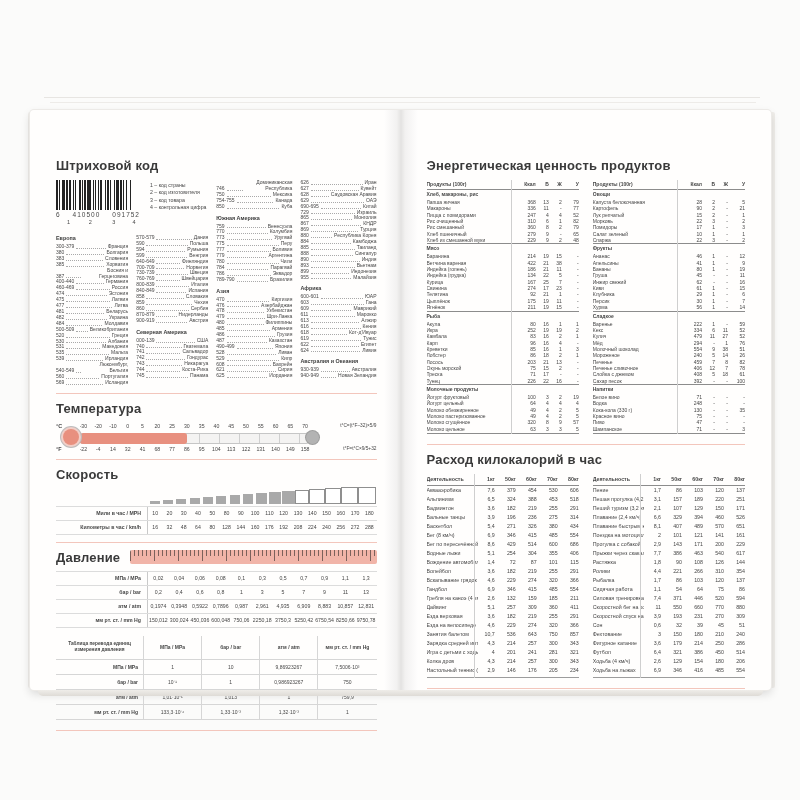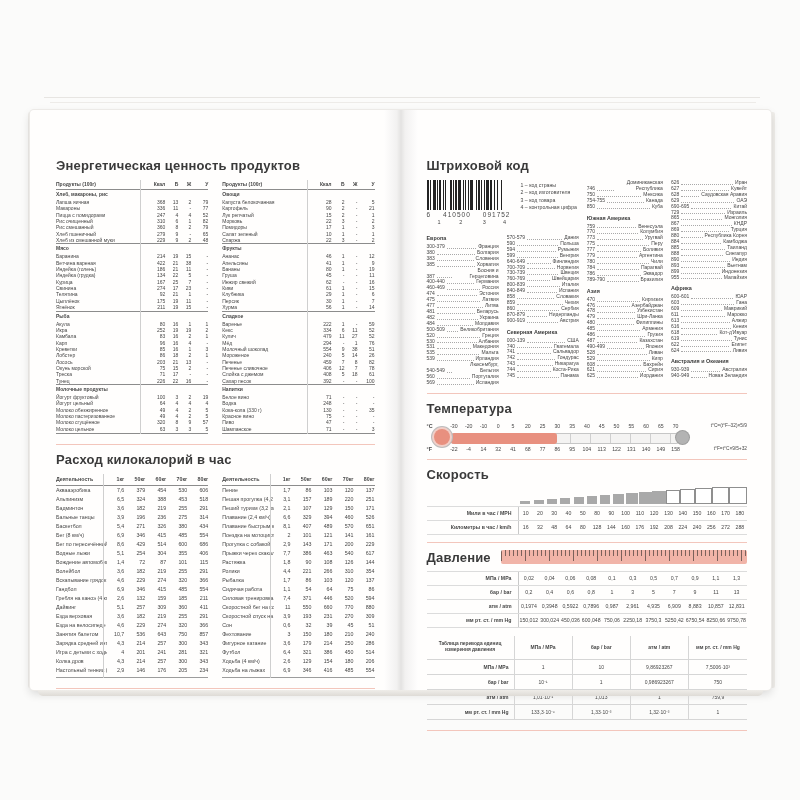--- a/index.html
+++ b/index.html
@@ -92,888 +92,20 @@
   .k-head{font-weight:bold;border-bottom:1px solid #8c8c8c;line-height:11px;}
   .k-bottom{border-top:1px solid #9c9c9c;margin-top:2px;}
 </style>
 </head>
 <body>
 
 <div class="scene">
   <div class="stack-top"></div>
   <div class="book">
 
-    <div class="page page-right">
-      <h2 class="sec-title">Энергетическая ценность продуктов</h2>
-      <div class="tbl-halves" id="energy-halves">
-          <div class="half">
-            <div class="vline" style="right: 67px;"></div>
-            <div class="e-row e-head">
-              <div class="n">Продукты (100г)</div>
-              <div class="v">Ккал</div>
-              <div class="v">Б</div>
-              <div class="v">Ж</div>
-              <div class="v">У</div>
-            </div>
-            <div class="e-row">
-              <div class="e-sec">Хлеб, макароны, рис</div>
-            </div>
-            <div class="e-row">
-              <div class="n">Лапша яичная</div>
-              <div class="v">368</div>
-              <div class="v">13</div>
-              <div class="v">2</div>
-              <div class="v">79</div>
-            </div>
-            <div class="e-row">
-              <div class="n">Макароны</div>
-              <div class="v">336</div>
-              <div class="v">11</div>
-              <div class="v">-</div>
-              <div class="v">77</div>
-            </div>
-            <div class="e-row">
-              <div class="n">Пицца с помидорами</div>
-              <div class="v">247</div>
-              <div class="v">4</div>
-              <div class="v">4</div>
-              <div class="v">52</div>
-            </div>
-            <div class="e-row">
-              <div class="n">Рис очищенный</div>
-              <div class="v">310</div>
-              <div class="v">6</div>
-              <div class="v">1</div>
-              <div class="v">82</div>
-            </div>
-            <div class="e-row">
-              <div class="n">Рис смешанный</div>
-              <div class="v">360</div>
-              <div class="v">8</div>
-              <div class="v">2</div>
-              <div class="v">79</div>
-            </div>
-            <div class="e-row">
-              <div class="n">Хлеб пшеничный</div>
-              <div class="v">279</div>
-              <div class="v">9</div>
-              <div class="v">-</div>
-              <div class="v">65</div>
-            </div>
-            <div class="e-row">
-              <div class="n">Хлеб из смешанной муки</div>
-              <div class="v">229</div>
-              <div class="v">9</div>
-              <div class="v">2</div>
-              <div class="v">48</div>
-            </div>
-            <div class="e-row e-sec-row">
-              <div class="e-sec">Мясо</div>
-            </div>
-            <div class="e-row">
-              <div class="n">Баранина</div>
-              <div class="v">214</div>
-              <div class="v">19</div>
-              <div class="v">15</div>
-              <div class="v">-</div>
-            </div>
-            <div class="e-row">
-              <div class="n">Ветчина вареная</div>
-              <div class="v">422</div>
-              <div class="v">21</div>
-              <div class="v">38</div>
-              <div class="v">-</div>
-            </div>
-            <div class="e-row">
-              <div class="n">Индейка (голень)</div>
-              <div class="v">186</div>
-              <div class="v">21</div>
-              <div class="v">11</div>
-              <div class="v">-</div>
-            </div>
-            <div class="e-row">
-              <div class="n">Индейка (грудка)</div>
-              <div class="v">134</div>
-              <div class="v">22</div>
-              <div class="v">5</div>
-              <div class="v">-</div>
-            </div>
-            <div class="e-row">
-              <div class="n">Курица</div>
-              <div class="v">167</div>
-              <div class="v">25</div>
-              <div class="v">7</div>
-              <div class="v">-</div>
-            </div>
-            <div class="e-row">
-              <div class="n">Свинина</div>
-              <div class="v">274</div>
-              <div class="v">17</div>
-              <div class="v">23</div>
-              <div class="v">-</div>
-            </div>
-            <div class="e-row">
-              <div class="n">Телятина</div>
-              <div class="v">92</div>
-              <div class="v">21</div>
-              <div class="v">1</div>
-              <div class="v">-</div>
-            </div>
-            <div class="e-row">
-              <div class="n">Цыплёнок</div>
-              <div class="v">175</div>
-              <div class="v">19</div>
-              <div class="v">11</div>
-              <div class="v">-</div>
-            </div>
-            <div class="e-row">
-              <div class="n">Ягнёнок</div>
-              <div class="v">211</div>
-              <div class="v">19</div>
-              <div class="v">15</div>
-              <div class="v">-</div>
-            </div>
-            <div class="e-row e-sec-row">
-              <div class="e-sec">Рыба</div>
-            </div>
-            <div class="e-row">
-              <div class="n">Акула</div>
-              <div class="v">80</div>
-              <div class="v">16</div>
-              <div class="v">1</div>
-              <div class="v">1</div>
-            </div>
-            <div class="e-row">
-              <div class="n">Икра</div>
-              <div class="v">252</div>
-              <div class="v">19</div>
-              <div class="v">19</div>
-              <div class="v">2</div>
-            </div>
-            <div class="e-row">
-              <div class="n">Камбала</div>
-              <div class="v">83</div>
-              <div class="v">16</div>
-              <div class="v">2</div>
-              <div class="v">1</div>
-            </div>
-            <div class="e-row">
-              <div class="n">Карп</div>
-              <div class="v">96</div>
-              <div class="v">16</div>
-              <div class="v">4</div>
-              <div class="v">-</div>
-            </div>
-            <div class="e-row">
-              <div class="n">Креветки</div>
-              <div class="v">85</div>
-              <div class="v">16</div>
-              <div class="v">1</div>
-              <div class="v">3</div>
-            </div>
-            <div class="e-row">
-              <div class="n">Лобстер</div>
-              <div class="v">86</div>
-              <div class="v">18</div>
-              <div class="v">2</div>
-              <div class="v">1</div>
-            </div>
-            <div class="e-row">
-              <div class="n">Лосось</div>
-              <div class="v">203</div>
-              <div class="v">21</div>
-              <div class="v">13</div>
-              <div class="v">-</div>
-            </div>
-            <div class="e-row">
-              <div class="n">Окунь морской</div>
-              <div class="v">75</div>
-              <div class="v">15</div>
-              <div class="v">2</div>
-              <div class="v">-</div>
-            </div>
-            <div class="e-row">
-              <div class="n">Треска</div>
-              <div class="v">71</div>
-              <div class="v">17</div>
-              <div class="v">-</div>
-              <div class="v">-</div>
-            </div>
-            <div class="e-row">
-              <div class="n">Тунец</div>
-              <div class="v">226</div>
-              <div class="v">22</div>
-              <div class="v">16</div>
-              <div class="v">-</div>
-            </div>
-            <div class="e-row e-sec-row">
-              <div class="e-sec">Молочные продукты</div>
-            </div>
-            <div class="e-row">
-              <div class="n">Йогурт фруктовый</div>
-              <div class="v">100</div>
-              <div class="v">3</div>
-              <div class="v">2</div>
-              <div class="v">19</div>
-            </div>
-            <div class="e-row">
-              <div class="n">Йогурт цельный</div>
-              <div class="v">64</div>
-              <div class="v">4</div>
-              <div class="v">4</div>
-              <div class="v">4</div>
-            </div>
-            <div class="e-row">
-              <div class="n">Молоко обезжиренное</div>
-              <div class="v">49</div>
-              <div class="v">4</div>
-              <div class="v">2</div>
-              <div class="v">5</div>
-            </div>
-            <div class="e-row">
-              <div class="n">Молоко пастеризованное</div>
-              <div class="v">49</div>
-              <div class="v">4</div>
-              <div class="v">2</div>
-              <div class="v">5</div>
-            </div>
-            <div class="e-row">
-              <div class="n">Молоко сгущённое</div>
-              <div class="v">320</div>
-              <div class="v">8</div>
-              <div class="v">9</div>
-              <div class="v">57</div>
-            </div>
-            <div class="e-row">
-              <div class="n">Молоко цельное</div>
-              <div class="v">63</div>
-              <div class="v">3</div>
-              <div class="v">3</div>
-              <div class="v">5</div>
-            </div>
-            <div class="e-bottom"></div>
-          </div>
-          <div class="half">
-            <div class="vline" style="right: 67px;"></div>
-            <div class="e-row e-head">
-              <div class="n">Продукты (100г)</div>
-              <div class="v">Ккал</div>
-              <div class="v">Б</div>
-              <div class="v">Ж</div>
-              <div class="v">У</div>
-            </div>
-            <div class="e-row">
-              <div class="e-sec">Овощи</div>
-            </div>
-            <div class="e-row">
-              <div class="n">Капуста белокочанная</div>
-              <div class="v">28</div>
-              <div class="v">2</div>
-              <div class="v">-</div>
-              <div class="v">5</div>
-            </div>
-            <div class="e-row">
-              <div class="n">Картофель</div>
-              <div class="v">90</div>
-              <div class="v">2</div>
-              <div class="v">-</div>
-              <div class="v">21</div>
-            </div>
-            <div class="e-row">
-              <div class="n">Лук репчатый</div>
-              <div class="v">15</div>
-              <div class="v">2</div>
-              <div class="v">-</div>
-              <div class="v">1</div>
-            </div>
-            <div class="e-row">
-              <div class="n">Морковь</div>
-              <div class="v">22</div>
-              <div class="v">3</div>
-              <div class="v">-</div>
-              <div class="v">2</div>
-            </div>
-            <div class="e-row">
-              <div class="n">Помидоры</div>
-              <div class="v">17</div>
-              <div class="v">1</div>
-              <div class="v">-</div>
-              <div class="v">3</div>
-            </div>
-            <div class="e-row">
-              <div class="n">Салат зеленый</div>
-              <div class="v">10</div>
-              <div class="v">1</div>
-              <div class="v">-</div>
-              <div class="v">1</div>
-            </div>
-            <div class="e-row">
-              <div class="n">Спаржа</div>
-              <div class="v">22</div>
-              <div class="v">3</div>
-              <div class="v">-</div>
-              <div class="v">2</div>
-            </div>
-            <div class="e-row e-sec-row">
-              <div class="e-sec">Фрукты</div>
-            </div>
-            <div class="e-row">
-              <div class="n">Ананас</div>
-              <div class="v">46</div>
-              <div class="v">1</div>
-              <div class="v">-</div>
-              <div class="v">12</div>
-            </div>
-            <div class="e-row">
-              <div class="n">Апельсины</div>
-              <div class="v">41</div>
-              <div class="v">1</div>
-              <div class="v">-</div>
-              <div class="v">9</div>
-            </div>
-            <div class="e-row">
-              <div class="n">Бананы</div>
-              <div class="v">80</div>
-              <div class="v">1</div>
-              <div class="v">-</div>
-              <div class="v">19</div>
-            </div>
-            <div class="e-row">
-              <div class="n">Груша</div>
-              <div class="v">45</div>
-              <div class="v">-</div>
-              <div class="v">-</div>
-              <div class="v">11</div>
-            </div>
-            <div class="e-row">
-              <div class="n">Инжир свежий</div>
-              <div class="v">62</div>
-              <div class="v">-</div>
-              <div class="v">-</div>
-              <div class="v">16</div>
-            </div>
-            <div class="e-row">
-              <div class="n">Киви</div>
-              <div class="v">61</div>
-              <div class="v">1</div>
-              <div class="v">-</div>
-              <div class="v">15</div>
-            </div>
-            <div class="e-row">
-              <div class="n">Клубника</div>
-              <div class="v">29</div>
-              <div class="v">1</div>
-              <div class="v">-</div>
-              <div class="v">6</div>
-            </div>
-            <div class="e-row">
-              <div class="n">Персик</div>
-              <div class="v">30</div>
-              <div class="v">1</div>
-              <div class="v">-</div>
-              <div class="v">7</div>
-            </div>
-            <div class="e-row">
-              <div class="n">Хурма</div>
-              <div class="v">56</div>
-              <div class="v">1</div>
-              <div class="v">-</div>
-              <div class="v">14</div>
-            </div>
-            <div class="e-row e-sec-row">
-              <div class="e-sec">Сладкое</div>
-            </div>
-            <div class="e-row">
-              <div class="n">Варенье</div>
-              <div class="v">222</div>
-              <div class="v">1</div>
-              <div class="v">-</div>
-              <div class="v">59</div>
-            </div>
-            <div class="e-row">
-              <div class="n">Кекс</div>
-              <div class="v">334</div>
-              <div class="v">6</div>
-              <div class="v">11</div>
-              <div class="v">52</div>
-            </div>
-            <div class="e-row">
-              <div class="n">Кулич</div>
-              <div class="v">479</div>
-              <div class="v">11</div>
-              <div class="v">27</div>
-              <div class="v">52</div>
-            </div>
-            <div class="e-row">
-              <div class="n">Мёд</div>
-              <div class="v">294</div>
-              <div class="v">-</div>
-              <div class="v">1</div>
-              <div class="v">76</div>
-            </div>
-            <div class="e-row">
-              <div class="n">Молочный шоколад</div>
-              <div class="v">554</div>
-              <div class="v">9</div>
-              <div class="v">38</div>
-              <div class="v">51</div>
-            </div>
-            <div class="e-row">
-              <div class="n">Мороженое</div>
-              <div class="v">240</div>
-              <div class="v">5</div>
-              <div class="v">14</div>
-              <div class="v">26</div>
-            </div>
-            <div class="e-row">
-              <div class="n">Печенье</div>
-              <div class="v">459</div>
-              <div class="v">7</div>
-              <div class="v">8</div>
-              <div class="v">82</div>
-            </div>
-            <div class="e-row">
-              <div class="n">Печенье сливочное</div>
-              <div class="v">406</div>
-              <div class="v">12</div>
-              <div class="v">7</div>
-              <div class="v">78</div>
-            </div>
-            <div class="e-row">
-              <div class="n">Слойка с джемом</div>
-              <div class="v">408</div>
-              <div class="v">5</div>
-              <div class="v">18</div>
-              <div class="v">61</div>
-            </div>
-            <div class="e-row">
-              <div class="n">Сахар песок</div>
-              <div class="v">392</div>
-              <div class="v">-</div>
-              <div class="v">-</div>
-              <div class="v">100</div>
-            </div>
-            <div class="e-row e-sec-row">
-              <div class="e-sec">Напитки</div>
-            </div>
-            <div class="e-row">
-              <div class="n">Белое вино</div>
-              <div class="v">71</div>
-              <div class="v">-</div>
-              <div class="v">-</div>
-              <div class="v">-</div>
-            </div>
-            <div class="e-row">
-              <div class="n">Водка</div>
-              <div class="v">248</div>
-              <div class="v">-</div>
-              <div class="v">-</div>
-              <div class="v">-</div>
-            </div>
-            <div class="e-row">
-              <div class="n">Кока-кола (330 г)</div>
-              <div class="v">130</div>
-              <div class="v">-</div>
-              <div class="v">-</div>
-              <div class="v">35</div>
-            </div>
-            <div class="e-row">
-              <div class="n">Красное вино</div>
-              <div class="v">75</div>
-              <div class="v">-</div>
-              <div class="v">-</div>
-              <div class="v">-</div>
-            </div>
-            <div class="e-row">
-              <div class="n">Пиво</div>
-              <div class="v">47</div>
-              <div class="v">-</div>
-              <div class="v">-</div>
-              <div class="v">-</div>
-            </div>
-            <div class="e-row">
-              <div class="n">Шампанское</div>
-              <div class="v">71</div>
-              <div class="v">-</div>
-              <div class="v">-</div>
-              <div class="v">3</div>
-            </div>
-            <div class="e-bottom"></div>
-          </div>
-        </div>
-
-      <div class="divider" style="margin-top:10px;"></div>
-
-      <h2 class="sec-title">Расход килокалорий в час</h2>
-      <div class="tbl-halves" id="calorie-halves">
-          <div class="half">
-            <div class="vline" style="right: 104px;"></div>
-            <div class="k-row k-head">
-              <div class="n">Деятельность</div>
-              <div class="v">1кг</div>
-              <div class="v">50кг</div>
-              <div class="v">60кг</div>
-              <div class="v">70кг</div>
-              <div class="v">80кг</div>
-            </div>
-            <div class="k-row">
-              <div class="n">Аквааэробика</div>
-              <div class="v">7,6</div>
-              <div class="v">379</div>
-              <div class="v">454</div>
-              <div class="v">530</div>
-              <div class="v">606</div>
-            </div>
-            <div class="k-row">
-              <div class="n">Альпинизм</div>
-              <div class="v">6,5</div>
-              <div class="v">324</div>
-              <div class="v">388</div>
-              <div class="v">453</div>
-              <div class="v">518</div>
-            </div>
-            <div class="k-row">
-              <div class="n">Бадминтон</div>
-              <div class="v">3,6</div>
-              <div class="v">182</div>
-              <div class="v">219</div>
-              <div class="v">255</div>
-              <div class="v">291</div>
-            </div>
-            <div class="k-row">
-              <div class="n">Бальные танцы</div>
-              <div class="v">3,9</div>
-              <div class="v">196</div>
-              <div class="v">236</div>
-              <div class="v">275</div>
-              <div class="v">314</div>
-            </div>
-            <div class="k-row">
-              <div class="n">Баскетбол</div>
-              <div class="v">5,4</div>
-              <div class="v">271</div>
-              <div class="v">326</div>
-              <div class="v">380</div>
-              <div class="v">434</div>
-            </div>
-            <div class="k-row">
-              <div class="n">Бег (8 км/ч)</div>
-              <div class="v">6,9</div>
-              <div class="v">346</div>
-              <div class="v">415</div>
-              <div class="v">485</div>
-              <div class="v">554</div>
-            </div>
-            <div class="k-row">
-              <div class="n">Бег по пересечённой местности</div>
-              <div class="v">8,6</div>
-              <div class="v">429</div>
-              <div class="v">514</div>
-              <div class="v">600</div>
-              <div class="v">686</div>
-            </div>
-            <div class="k-row">
-              <div class="n">Водные лыжи</div>
-              <div class="v">5,1</div>
-              <div class="v">254</div>
-              <div class="v">304</div>
-              <div class="v">355</div>
-              <div class="v">406</div>
-            </div>
-            <div class="k-row">
-              <div class="n">Вождение автомобиля</div>
-              <div class="v">1,4</div>
-              <div class="v">72</div>
-              <div class="v">87</div>
-              <div class="v">101</div>
-              <div class="v">115</div>
-            </div>
-            <div class="k-row">
-              <div class="n">Волейбол</div>
-              <div class="v">3,6</div>
-              <div class="v">182</div>
-              <div class="v">219</div>
-              <div class="v">255</div>
-              <div class="v">291</div>
-            </div>
-            <div class="k-row">
-              <div class="n">Вскапывание грядок</div>
-              <div class="v">4,6</div>
-              <div class="v">229</div>
-              <div class="v">274</div>
-              <div class="v">320</div>
-              <div class="v">366</div>
-            </div>
-            <div class="k-row">
-              <div class="n">Гандбол</div>
-              <div class="v">6,9</div>
-              <div class="v">346</div>
-              <div class="v">415</div>
-              <div class="v">485</div>
-              <div class="v">554</div>
-            </div>
-            <div class="k-row">
-              <div class="n">Гребля на каноэ (4 км/ч)</div>
-              <div class="v">2,6</div>
-              <div class="v">132</div>
-              <div class="v">159</div>
-              <div class="v">185</div>
-              <div class="v">211</div>
-            </div>
-            <div class="k-row">
-              <div class="n">Дайвинг</div>
-              <div class="v">5,1</div>
-              <div class="v">257</div>
-              <div class="v">309</div>
-              <div class="v">360</div>
-              <div class="v">411</div>
-            </div>
-            <div class="k-row">
-              <div class="n">Езда верховая</div>
-              <div class="v">3,6</div>
-              <div class="v">182</div>
-              <div class="v">219</div>
-              <div class="v">255</div>
-              <div class="v">291</div>
-            </div>
-            <div class="k-row">
-              <div class="n">Езда на велосипеде (15 км/ч)</div>
-              <div class="v">4,6</div>
-              <div class="v">229</div>
-              <div class="v">274</div>
-              <div class="v">320</div>
-              <div class="v">366</div>
-            </div>
-            <div class="k-row">
-              <div class="n">Занятия балетом</div>
-              <div class="v">10,7</div>
-              <div class="v">536</div>
-              <div class="v">643</div>
-              <div class="v">750</div>
-              <div class="v">857</div>
-            </div>
-            <div class="k-row">
-              <div class="n">Зарядка средней интенсивности</div>
-              <div class="v">4,3</div>
-              <div class="v">214</div>
-              <div class="v">257</div>
-              <div class="v">300</div>
-              <div class="v">343</div>
-            </div>
-            <div class="k-row">
-              <div class="n">Игра с детьми с ходьбой и бегом</div>
-              <div class="v">4</div>
-              <div class="v">201</div>
-              <div class="v">241</div>
-              <div class="v">281</div>
-              <div class="v">321</div>
-            </div>
-            <div class="k-row">
-              <div class="n">Колка дров</div>
-              <div class="v">4,3</div>
-              <div class="v">214</div>
-              <div class="v">257</div>
-              <div class="v">300</div>
-              <div class="v">343</div>
-            </div>
-            <div class="k-row">
-              <div class="n">Настольный теннис (парный)</div>
-              <div class="v">2,9</div>
-              <div class="v">146</div>
-              <div class="v">176</div>
-              <div class="v">205</div>
-              <div class="v">234</div>
-            </div>
-            <div class="k-bottom"></div>
-          </div>
-          <div class="half">
-            <div class="vline" style="right: 104px;"></div>
-            <div class="k-row k-head">
-              <div class="n">Деятельность</div>
-              <div class="v">1кг</div>
-              <div class="v">50кг</div>
-              <div class="v">60кг</div>
-              <div class="v">70кг</div>
-              <div class="v">80кг</div>
-            </div>
-            <div class="k-row">
-              <div class="n">Пение</div>
-              <div class="v">1,7</div>
-              <div class="v">86</div>
-              <div class="v">103</div>
-              <div class="v">120</div>
-              <div class="v">137</div>
-            </div>
-            <div class="k-row">
-              <div class="n">Пешая прогулка (4,2 км/ч)</div>
-              <div class="v">3,1</div>
-              <div class="v">157</div>
-              <div class="v">189</div>
-              <div class="v">220</div>
-              <div class="v">251</div>
-            </div>
-            <div class="k-row">
-              <div class="n">Пеший туризм (3,2 км/ч)</div>
-              <div class="v">2,1</div>
-              <div class="v">107</div>
-              <div class="v">129</div>
-              <div class="v">150</div>
-              <div class="v">171</div>
-            </div>
-            <div class="k-row">
-              <div class="n">Плавание (2,4 км/ч)</div>
-              <div class="v">6,6</div>
-              <div class="v">329</div>
-              <div class="v">394</div>
-              <div class="v">460</div>
-              <div class="v">526</div>
-            </div>
-            <div class="k-row">
-              <div class="n">Плавание быстрым кролем</div>
-              <div class="v">8,1</div>
-              <div class="v">407</div>
-              <div class="v">489</div>
-              <div class="v">570</div>
-              <div class="v">651</div>
-            </div>
-            <div class="k-row">
-              <div class="n">Поездка на мотоцикле</div>
-              <div class="v">2</div>
-              <div class="v">101</div>
-              <div class="v">121</div>
-              <div class="v">141</div>
-              <div class="v">161</div>
-            </div>
-            <div class="k-row">
-              <div class="n">Прогулка с собакой</div>
-              <div class="v">2,9</div>
-              <div class="v">143</div>
-              <div class="v">171</div>
-              <div class="v">200</div>
-              <div class="v">229</div>
-            </div>
-            <div class="k-row">
-              <div class="n">Прыжки через скакалку</div>
-              <div class="v">7,7</div>
-              <div class="v">386</div>
-              <div class="v">463</div>
-              <div class="v">540</div>
-              <div class="v">617</div>
-            </div>
-            <div class="k-row">
-              <div class="n">Растяжка</div>
-              <div class="v">1,8</div>
-              <div class="v">90</div>
-              <div class="v">108</div>
-              <div class="v">126</div>
-              <div class="v">144</div>
-            </div>
-            <div class="k-row">
-              <div class="n">Ролики</div>
-              <div class="v">4,4</div>
-              <div class="v">221</div>
-              <div class="v">266</div>
-              <div class="v">310</div>
-              <div class="v">354</div>
-            </div>
-            <div class="k-row">
-              <div class="n">Рыбалка</div>
-              <div class="v">1,7</div>
-              <div class="v">86</div>
-              <div class="v">103</div>
-              <div class="v">120</div>
-              <div class="v">137</div>
-            </div>
-            <div class="k-row">
-              <div class="n">Сидячая работа</div>
-              <div class="v">1,1</div>
-              <div class="v">54</div>
-              <div class="v">64</div>
-              <div class="v">75</div>
-              <div class="v">86</div>
-            </div>
-            <div class="k-row">
-              <div class="n">Силовая тренировка</div>
-              <div class="v">7,4</div>
-              <div class="v">371</div>
-              <div class="v">446</div>
-              <div class="v">520</div>
-              <div class="v">594</div>
-            </div>
-            <div class="k-row">
-              <div class="n">Скоростной бег на коньках</div>
-              <div class="v">11</div>
-              <div class="v">550</div>
-              <div class="v">660</div>
-              <div class="v">770</div>
-              <div class="v">880</div>
-            </div>
-            <div class="k-row">
-              <div class="n">Скоростной спуск на лыжах</div>
-              <div class="v">3,9</div>
-              <div class="v">193</div>
-              <div class="v">231</div>
-              <div class="v">270</div>
-              <div class="v">309</div>
-            </div>
-            <div class="k-row">
-              <div class="n">Сон</div>
-              <div class="v">0,6</div>
-              <div class="v">32</div>
-              <div class="v">39</div>
-              <div class="v">45</div>
-              <div class="v">51</div>
-            </div>
-            <div class="k-row">
-              <div class="n">Фехтование</div>
-              <div class="v">3</div>
-              <div class="v">150</div>
-              <div class="v">180</div>
-              <div class="v">210</div>
-              <div class="v">240</div>
-            </div>
-            <div class="k-row">
-              <div class="n">Фигурное катание</div>
-              <div class="v">3,6</div>
-              <div class="v">179</div>
-              <div class="v">214</div>
-              <div class="v">250</div>
-              <div class="v">286</div>
-            </div>
-            <div class="k-row">
-              <div class="n">Футбол</div>
-              <div class="v">6,4</div>
-              <div class="v">321</div>
-              <div class="v">386</div>
-              <div class="v">450</div>
-              <div class="v">514</div>
-            </div>
-            <div class="k-row">
-              <div class="n">Ходьба (4 км/ч)</div>
-              <div class="v">2,6</div>
-              <div class="v">129</div>
-              <div class="v">154</div>
-              <div class="v">180</div>
-              <div class="v">206</div>
-            </div>
-            <div class="k-row">
-              <div class="n">Ходьба на лыжах</div>
-              <div class="v">6,9</div>
-              <div class="v">346</div>
-              <div class="v">416</div>
-              <div class="v">485</div>
-              <div class="v">554</div>
-            </div>
-            <div class="k-bottom"></div>
-          </div>
-        </div>
-
-      <div class="divider" style="margin-top:10px;"></div>
-    </div>
-
     <div class="page page-left">
       <h2 class="sec-title">Штриховой код</h2>
 
       <div class="top-band">
         <div class="band-left">
           <div class="bc-wrap">
             <div class="barcode">
               <div class="bars" id="barcode-bars">
                   <div class="b" style="width: 2.1px;"></div>
                   <div class="s" style="width: 1.05px;"></div>
@@ -1816,15 +948,883 @@
             <div class="c">133,3·10⁻⁶</div>
             <div class="c">1,33·10⁻³</div>
             <div class="c">1,32·10⁻³</div>
             <div class="c noright">1</div>
           </div>
       </div>
 
       <div class="divider" style="margin-top:10px;"></div>
     </div>
 
+    <div class="page page-right">
+      <h2 class="sec-title">Энергетическая ценность продуктов</h2>
+      <div class="tbl-halves" id="energy-halves">
+          <div class="half">
+            <div class="vline" style="right: 67px;"></div>
+            <div class="e-row e-head">
+              <div class="n">Продукты (100г)</div>
+              <div class="v">Ккал</div>
+              <div class="v">Б</div>
+              <div class="v">Ж</div>
+              <div class="v">У</div>
+            </div>
+            <div class="e-row">
+              <div class="e-sec">Хлеб, макароны, рис</div>
+            </div>
+            <div class="e-row">
+              <div class="n">Лапша яичная</div>
+              <div class="v">368</div>
+              <div class="v">13</div>
+              <div class="v">2</div>
+              <div class="v">79</div>
+            </div>
+            <div class="e-row">
+              <div class="n">Макароны</div>
+              <div class="v">336</div>
+              <div class="v">11</div>
+              <div class="v">-</div>
+              <div class="v">77</div>
+            </div>
+            <div class="e-row">
+              <div class="n">Пицца с помидорами</div>
+              <div class="v">247</div>
+              <div class="v">4</div>
+              <div class="v">4</div>
+              <div class="v">52</div>
+            </div>
+            <div class="e-row">
+              <div class="n">Рис очищенный</div>
+              <div class="v">310</div>
+              <div class="v">6</div>
+              <div class="v">1</div>
+              <div class="v">82</div>
+            </div>
+            <div class="e-row">
+              <div class="n">Рис смешанный</div>
+              <div class="v">360</div>
+              <div class="v">8</div>
+              <div class="v">2</div>
+              <div class="v">79</div>
+            </div>
+            <div class="e-row">
+              <div class="n">Хлеб пшеничный</div>
+              <div class="v">279</div>
+              <div class="v">9</div>
+              <div class="v">-</div>
+              <div class="v">65</div>
+            </div>
+            <div class="e-row">
+              <div class="n">Хлеб из смешанной муки</div>
+              <div class="v">229</div>
+              <div class="v">9</div>
+              <div class="v">2</div>
+              <div class="v">48</div>
+            </div>
+            <div class="e-row e-sec-row">
+              <div class="e-sec">Мясо</div>
+            </div>
+            <div class="e-row">
+              <div class="n">Баранина</div>
+              <div class="v">214</div>
+              <div class="v">19</div>
+              <div class="v">15</div>
+              <div class="v">-</div>
+            </div>
+            <div class="e-row">
+              <div class="n">Ветчина вареная</div>
+              <div class="v">422</div>
+              <div class="v">21</div>
+              <div class="v">38</div>
+              <div class="v">-</div>
+            </div>
+            <div class="e-row">
+              <div class="n">Индейка (голень)</div>
+              <div class="v">186</div>
+              <div class="v">21</div>
+              <div class="v">11</div>
+              <div class="v">-</div>
+            </div>
+            <div class="e-row">
+              <div class="n">Индейка (грудка)</div>
+              <div class="v">134</div>
+              <div class="v">22</div>
+              <div class="v">5</div>
+              <div class="v">-</div>
+            </div>
+            <div class="e-row">
+              <div class="n">Курица</div>
+              <div class="v">167</div>
+              <div class="v">25</div>
+              <div class="v">7</div>
+              <div class="v">-</div>
+            </div>
+            <div class="e-row">
+              <div class="n">Свинина</div>
+              <div class="v">274</div>
+              <div class="v">17</div>
+              <div class="v">23</div>
+              <div class="v">-</div>
+            </div>
+            <div class="e-row">
+              <div class="n">Телятина</div>
+              <div class="v">92</div>
+              <div class="v">21</div>
+              <div class="v">1</div>
+              <div class="v">-</div>
+            </div>
+            <div class="e-row">
+              <div class="n">Цыплёнок</div>
+              <div class="v">175</div>
+              <div class="v">19</div>
+              <div class="v">11</div>
+              <div class="v">-</div>
+            </div>
+            <div class="e-row">
+              <div class="n">Ягнёнок</div>
+              <div class="v">211</div>
+              <div class="v">19</div>
+              <div class="v">15</div>
+              <div class="v">-</div>
+            </div>
+            <div class="e-row e-sec-row">
+              <div class="e-sec">Рыба</div>
+            </div>
+            <div class="e-row">
+              <div class="n">Акула</div>
+              <div class="v">80</div>
+              <div class="v">16</div>
+              <div class="v">1</div>
+              <div class="v">1</div>
+            </div>
+            <div class="e-row">
+              <div class="n">Икра</div>
+              <div class="v">252</div>
+              <div class="v">19</div>
+              <div class="v">19</div>
+              <div class="v">2</div>
+            </div>
+            <div class="e-row">
+              <div class="n">Камбала</div>
+              <div class="v">83</div>
+              <div class="v">16</div>
+              <div class="v">2</div>
+              <div class="v">1</div>
+            </div>
+            <div class="e-row">
+              <div class="n">Карп</div>
+              <div class="v">96</div>
+              <div class="v">16</div>
+              <div class="v">4</div>
+              <div class="v">-</div>
+            </div>
+            <div class="e-row">
+              <div class="n">Креветки</div>
+              <div class="v">85</div>
+              <div class="v">16</div>
+              <div class="v">1</div>
+              <div class="v">3</div>
+            </div>
+            <div class="e-row">
+              <div class="n">Лобстер</div>
+              <div class="v">86</div>
+              <div class="v">18</div>
+              <div class="v">2</div>
+              <div class="v">1</div>
+            </div>
+            <div class="e-row">
+              <div class="n">Лосось</div>
+              <div class="v">203</div>
+              <div class="v">21</div>
+              <div class="v">13</div>
+              <div class="v">-</div>
+            </div>
+            <div class="e-row">
+              <div class="n">Окунь морской</div>
+              <div class="v">75</div>
+              <div class="v">15</div>
+              <div class="v">2</div>
+              <div class="v">-</div>
+            </div>
+            <div class="e-row">
+              <div class="n">Треска</div>
+              <div class="v">71</div>
+              <div class="v">17</div>
+              <div class="v">-</div>
+              <div class="v">-</div>
+            </div>
+            <div class="e-row">
+              <div class="n">Тунец</div>
+              <div class="v">226</div>
+              <div class="v">22</div>
+              <div class="v">16</div>
+              <div class="v">-</div>
+            </div>
+            <div class="e-row e-sec-row">
+              <div class="e-sec">Молочные продукты</div>
+            </div>
+            <div class="e-row">
+              <div class="n">Йогурт фруктовый</div>
+              <div class="v">100</div>
+              <div class="v">3</div>
+              <div class="v">2</div>
+              <div class="v">19</div>
+            </div>
+            <div class="e-row">
+              <div class="n">Йогурт цельный</div>
+              <div class="v">64</div>
+              <div class="v">4</div>
+              <div class="v">4</div>
+              <div class="v">4</div>
+            </div>
+            <div class="e-row">
+              <div class="n">Молоко обезжиренное</div>
+              <div class="v">49</div>
+              <div class="v">4</div>
+              <div class="v">2</div>
+              <div class="v">5</div>
+            </div>
+            <div class="e-row">
+              <div class="n">Молоко пастеризованное</div>
+              <div class="v">49</div>
+              <div class="v">4</div>
+              <div class="v">2</div>
+              <div class="v">5</div>
+            </div>
+            <div class="e-row">
+              <div class="n">Молоко сгущённое</div>
+              <div class="v">320</div>
+              <div class="v">8</div>
+              <div class="v">9</div>
+              <div class="v">57</div>
+            </div>
+            <div class="e-row">
+              <div class="n">Молоко цельное</div>
+              <div class="v">63</div>
+              <div class="v">3</div>
+              <div class="v">3</div>
+              <div class="v">5</div>
+            </div>
+            <div class="e-bottom"></div>
+          </div>
+          <div class="half">
+            <div class="vline" style="right: 67px;"></div>
+            <div class="e-row e-head">
+              <div class="n">Продукты (100г)</div>
+              <div class="v">Ккал</div>
+              <div class="v">Б</div>
+              <div class="v">Ж</div>
+              <div class="v">У</div>
+            </div>
+            <div class="e-row">
+              <div class="e-sec">Овощи</div>
+            </div>
+            <div class="e-row">
+              <div class="n">Капуста белокочанная</div>
+              <div class="v">28</div>
+              <div class="v">2</div>
+              <div class="v">-</div>
+              <div class="v">5</div>
+            </div>
+            <div class="e-row">
+              <div class="n">Картофель</div>
+              <div class="v">90</div>
+              <div class="v">2</div>
+              <div class="v">-</div>
+              <div class="v">21</div>
+            </div>
+            <div class="e-row">
+              <div class="n">Лук репчатый</div>
+              <div class="v">15</div>
+              <div class="v">2</div>
+              <div class="v">-</div>
+              <div class="v">1</div>
+            </div>
+            <div class="e-row">
+              <div class="n">Морковь</div>
+              <div class="v">22</div>
+              <div class="v">3</div>
+              <div class="v">-</div>
+              <div class="v">2</div>
+            </div>
+            <div class="e-row">
+              <div class="n">Помидоры</div>
+              <div class="v">17</div>
+              <div class="v">1</div>
+              <div class="v">-</div>
+              <div class="v">3</div>
+            </div>
+            <div class="e-row">
+              <div class="n">Салат зеленый</div>
+              <div class="v">10</div>
+              <div class="v">1</div>
+              <div class="v">-</div>
+              <div class="v">1</div>
+            </div>
+            <div class="e-row">
+              <div class="n">Спаржа</div>
+              <div class="v">22</div>
+              <div class="v">3</div>
+              <div class="v">-</div>
+              <div class="v">2</div>
+            </div>
+            <div class="e-row e-sec-row">
+              <div class="e-sec">Фрукты</div>
+            </div>
+            <div class="e-row">
+              <div class="n">Ананас</div>
+              <div class="v">46</div>
+              <div class="v">1</div>
+              <div class="v">-</div>
+              <div class="v">12</div>
+            </div>
+            <div class="e-row">
+              <div class="n">Апельсины</div>
+              <div class="v">41</div>
+              <div class="v">1</div>
+              <div class="v">-</div>
+              <div class="v">9</div>
+            </div>
+            <div class="e-row">
+              <div class="n">Бананы</div>
+              <div class="v">80</div>
+              <div class="v">1</div>
+              <div class="v">-</div>
+              <div class="v">19</div>
+            </div>
+            <div class="e-row">
+              <div class="n">Груша</div>
+              <div class="v">45</div>
+              <div class="v">-</div>
+              <div class="v">-</div>
+              <div class="v">11</div>
+            </div>
+            <div class="e-row">
+              <div class="n">Инжир свежий</div>
+              <div class="v">62</div>
+              <div class="v">-</div>
+              <div class="v">-</div>
+              <div class="v">16</div>
+            </div>
+            <div class="e-row">
+              <div class="n">Киви</div>
+              <div class="v">61</div>
+              <div class="v">1</div>
+              <div class="v">-</div>
+              <div class="v">15</div>
+            </div>
+            <div class="e-row">
+              <div class="n">Клубника</div>
+              <div class="v">29</div>
+              <div class="v">1</div>
+              <div class="v">-</div>
+              <div class="v">6</div>
+            </div>
+            <div class="e-row">
+              <div class="n">Персик</div>
+              <div class="v">30</div>
+              <div class="v">1</div>
+              <div class="v">-</div>
+              <div class="v">7</div>
+            </div>
+            <div class="e-row">
+              <div class="n">Хурма</div>
+              <div class="v">56</div>
+              <div class="v">1</div>
+              <div class="v">-</div>
+              <div class="v">14</div>
+            </div>
+            <div class="e-row e-sec-row">
+              <div class="e-sec">Сладкое</div>
+            </div>
+            <div class="e-row">
+              <div class="n">Варенье</div>
+              <div class="v">222</div>
+              <div class="v">1</div>
+              <div class="v">-</div>
+              <div class="v">59</div>
+            </div>
+            <div class="e-row">
+              <div class="n">Кекс</div>
+              <div class="v">334</div>
+              <div class="v">6</div>
+              <div class="v">11</div>
+              <div class="v">52</div>
+            </div>
+            <div class="e-row">
+              <div class="n">Кулич</div>
+              <div class="v">479</div>
+              <div class="v">11</div>
+              <div class="v">27</div>
+              <div class="v">52</div>
+            </div>
+            <div class="e-row">
+              <div class="n">Мёд</div>
+              <div class="v">294</div>
+              <div class="v">-</div>
+              <div class="v">1</div>
+              <div class="v">76</div>
+            </div>
+            <div class="e-row">
+              <div class="n">Молочный шоколад</div>
+              <div class="v">554</div>
+              <div class="v">9</div>
+              <div class="v">38</div>
+              <div class="v">51</div>
+            </div>
+            <div class="e-row">
+              <div class="n">Мороженое</div>
+              <div class="v">240</div>
+              <div class="v">5</div>
+              <div class="v">14</div>
+              <div class="v">26</div>
+            </div>
+            <div class="e-row">
+              <div class="n">Печенье</div>
+              <div class="v">459</div>
+              <div class="v">7</div>
+              <div class="v">8</div>
+              <div class="v">82</div>
+            </div>
+            <div class="e-row">
+              <div class="n">Печенье сливочное</div>
+              <div class="v">406</div>
+              <div class="v">12</div>
+              <div class="v">7</div>
+              <div class="v">78</div>
+            </div>
+            <div class="e-row">
+              <div class="n">Слойка с джемом</div>
+              <div class="v">408</div>
+              <div class="v">5</div>
+              <div class="v">18</div>
+              <div class="v">61</div>
+            </div>
+            <div class="e-row">
+              <div class="n">Сахар песок</div>
+              <div class="v">392</div>
+              <div class="v">-</div>
+              <div class="v">-</div>
+              <div class="v">100</div>
+            </div>
+            <div class="e-row e-sec-row">
+              <div class="e-sec">Напитки</div>
+            </div>
+            <div class="e-row">
+              <div class="n">Белое вино</div>
+              <div class="v">71</div>
+              <div class="v">-</div>
+              <div class="v">-</div>
+              <div class="v">-</div>
+            </div>
+            <div class="e-row">
+              <div class="n">Водка</div>
+              <div class="v">248</div>
+              <div class="v">-</div>
+              <div class="v">-</div>
+              <div class="v">-</div>
+            </div>
+            <div class="e-row">
+              <div class="n">Кока-кола (330 г)</div>
+              <div class="v">130</div>
+              <div class="v">-</div>
+              <div class="v">-</div>
+              <div class="v">35</div>
+            </div>
+            <div class="e-row">
+              <div class="n">Красное вино</div>
+              <div class="v">75</div>
+              <div class="v">-</div>
+              <div class="v">-</div>
+              <div class="v">-</div>
+            </div>
+            <div class="e-row">
+              <div class="n">Пиво</div>
+              <div class="v">47</div>
+              <div class="v">-</div>
+              <div class="v">-</div>
+              <div class="v">-</div>
+            </div>
+            <div class="e-row">
+              <div class="n">Шампанское</div>
+              <div class="v">71</div>
+              <div class="v">-</div>
+              <div class="v">-</div>
+              <div class="v">3</div>
+            </div>
+            <div class="e-bottom"></div>
+          </div>
+        </div>
+
+      <div class="divider" style="margin-top:10px;"></div>
+
+      <h2 class="sec-title">Расход килокалорий в час</h2>
+      <div class="tbl-halves" id="calorie-halves">
+          <div class="half">
+            <div class="vline" style="right: 104px;"></div>
+            <div class="k-row k-head">
+              <div class="n">Деятельность</div>
+              <div class="v">1кг</div>
+              <div class="v">50кг</div>
+              <div class="v">60кг</div>
+              <div class="v">70кг</div>
+              <div class="v">80кг</div>
+            </div>
+            <div class="k-row">
+              <div class="n">Аквааэробика</div>
+              <div class="v">7,6</div>
+              <div class="v">379</div>
+              <div class="v">454</div>
+              <div class="v">530</div>
+              <div class="v">606</div>
+            </div>
+            <div class="k-row">
+              <div class="n">Альпинизм</div>
+              <div class="v">6,5</div>
+              <div class="v">324</div>
+              <div class="v">388</div>
+              <div class="v">453</div>
+              <div class="v">518</div>
+            </div>
+            <div class="k-row">
+              <div class="n">Бадминтон</div>
+              <div class="v">3,6</div>
+              <div class="v">182</div>
+              <div class="v">219</div>
+              <div class="v">255</div>
+              <div class="v">291</div>
+            </div>
+            <div class="k-row">
+              <div class="n">Бальные танцы</div>
+              <div class="v">3,9</div>
+              <div class="v">196</div>
+              <div class="v">236</div>
+              <div class="v">275</div>
+              <div class="v">314</div>
+            </div>
+            <div class="k-row">
+              <div class="n">Баскетбол</div>
+              <div class="v">5,4</div>
+              <div class="v">271</div>
+              <div class="v">326</div>
+              <div class="v">380</div>
+              <div class="v">434</div>
+            </div>
+            <div class="k-row">
+              <div class="n">Бег (8 км/ч)</div>
+              <div class="v">6,9</div>
+              <div class="v">346</div>
+              <div class="v">415</div>
+              <div class="v">485</div>
+              <div class="v">554</div>
+            </div>
+            <div class="k-row">
+              <div class="n">Бег по пересечённой местности</div>
+              <div class="v">8,6</div>
+              <div class="v">429</div>
+              <div class="v">514</div>
+              <div class="v">600</div>
+              <div class="v">686</div>
+            </div>
+            <div class="k-row">
+              <div class="n">Водные лыжи</div>
+              <div class="v">5,1</div>
+              <div class="v">254</div>
+              <div class="v">304</div>
+              <div class="v">355</div>
+              <div class="v">406</div>
+            </div>
+            <div class="k-row">
+              <div class="n">Вождение автомобиля</div>
+              <div class="v">1,4</div>
+              <div class="v">72</div>
+              <div class="v">87</div>
+              <div class="v">101</div>
+              <div class="v">115</div>
+            </div>
+            <div class="k-row">
+              <div class="n">Волейбол</div>
+              <div class="v">3,6</div>
+              <div class="v">182</div>
+              <div class="v">219</div>
+              <div class="v">255</div>
+              <div class="v">291</div>
+            </div>
+            <div class="k-row">
+              <div class="n">Вскапывание грядок</div>
+              <div class="v">4,6</div>
+              <div class="v">229</div>
+              <div class="v">274</div>
+              <div class="v">320</div>
+              <div class="v">366</div>
+            </div>
+            <div class="k-row">
+              <div class="n">Гандбол</div>
+              <div class="v">6,9</div>
+              <div class="v">346</div>
+              <div class="v">415</div>
+              <div class="v">485</div>
+              <div class="v">554</div>
+            </div>
+            <div class="k-row">
+              <div class="n">Гребля на каноэ (4 км/ч)</div>
+              <div class="v">2,6</div>
+              <div class="v">132</div>
+              <div class="v">159</div>
+              <div class="v">185</div>
+              <div class="v">211</div>
+            </div>
+            <div class="k-row">
+              <div class="n">Дайвинг</div>
+              <div class="v">5,1</div>
+              <div class="v">257</div>
+              <div class="v">309</div>
+              <div class="v">360</div>
+              <div class="v">411</div>
+            </div>
+            <div class="k-row">
+              <div class="n">Езда верховая</div>
+              <div class="v">3,6</div>
+              <div class="v">182</div>
+              <div class="v">219</div>
+              <div class="v">255</div>
+              <div class="v">291</div>
+            </div>
+            <div class="k-row">
+              <div class="n">Езда на велосипеде (15 км/ч)</div>
+              <div class="v">4,6</div>
+              <div class="v">229</div>
+              <div class="v">274</div>
+              <div class="v">320</div>
+              <div class="v">366</div>
+            </div>
+            <div class="k-row">
+              <div class="n">Занятия балетом</div>
+              <div class="v">10,7</div>
+              <div class="v">536</div>
+              <div class="v">643</div>
+              <div class="v">750</div>
+              <div class="v">857</div>
+            </div>
+            <div class="k-row">
+              <div class="n">Зарядка средней интенсивности</div>
+              <div class="v">4,3</div>
+              <div class="v">214</div>
+              <div class="v">257</div>
+              <div class="v">300</div>
+              <div class="v">343</div>
+            </div>
+            <div class="k-row">
+              <div class="n">Игра с детьми с ходьбой и бегом</div>
+              <div class="v">4</div>
+              <div class="v">201</div>
+              <div class="v">241</div>
+              <div class="v">281</div>
+              <div class="v">321</div>
+            </div>
+            <div class="k-row">
+              <div class="n">Колка дров</div>
+              <div class="v">4,3</div>
+              <div class="v">214</div>
+              <div class="v">257</div>
+              <div class="v">300</div>
+              <div class="v">343</div>
+            </div>
+            <div class="k-row">
+              <div class="n">Настольный теннис (парный)</div>
+              <div class="v">2,9</div>
+              <div class="v">146</div>
+              <div class="v">176</div>
+              <div class="v">205</div>
+              <div class="v">234</div>
+            </div>
+            <div class="k-bottom"></div>
+          </div>
+          <div class="half">
+            <div class="vline" style="right: 104px;"></div>
+            <div class="k-row k-head">
+              <div class="n">Деятельность</div>
+              <div class="v">1кг</div>
+              <div class="v">50кг</div>
+              <div class="v">60кг</div>
+              <div class="v">70кг</div>
+              <div class="v">80кг</div>
+            </div>
+            <div class="k-row">
+              <div class="n">Пение</div>
+              <div class="v">1,7</div>
+              <div class="v">86</div>
+              <div class="v">103</div>
+              <div class="v">120</div>
+              <div class="v">137</div>
+            </div>
+            <div class="k-row">
+              <div class="n">Пешая прогулка (4,2 км/ч)</div>
+              <div class="v">3,1</div>
+              <div class="v">157</div>
+              <div class="v">189</div>
+              <div class="v">220</div>
+              <div class="v">251</div>
+            </div>
+            <div class="k-row">
+              <div class="n">Пеший туризм (3,2 км/ч)</div>
+              <div class="v">2,1</div>
+              <div class="v">107</div>
+              <div class="v">129</div>
+              <div class="v">150</div>
+              <div class="v">171</div>
+            </div>
+            <div class="k-row">
+              <div class="n">Плавание (2,4 км/ч)</div>
+              <div class="v">6,6</div>
+              <div class="v">329</div>
+              <div class="v">394</div>
+              <div class="v">460</div>
+              <div class="v">526</div>
+            </div>
+            <div class="k-row">
+              <div class="n">Плавание быстрым кролем</div>
+              <div class="v">8,1</div>
+              <div class="v">407</div>
+              <div class="v">489</div>
+              <div class="v">570</div>
+              <div class="v">651</div>
+            </div>
+            <div class="k-row">
+              <div class="n">Поездка на мотоцикле</div>
+              <div class="v">2</div>
+              <div class="v">101</div>
+              <div class="v">121</div>
+              <div class="v">141</div>
+              <div class="v">161</div>
+            </div>
+            <div class="k-row">
+              <div class="n">Прогулка с собакой</div>
+              <div class="v">2,9</div>
+              <div class="v">143</div>
+              <div class="v">171</div>
+              <div class="v">200</div>
+              <div class="v">229</div>
+            </div>
+            <div class="k-row">
+              <div class="n">Прыжки через скакалку</div>
+              <div class="v">7,7</div>
+              <div class="v">386</div>
+              <div class="v">463</div>
+              <div class="v">540</div>
+              <div class="v">617</div>
+            </div>
+            <div class="k-row">
+              <div class="n">Растяжка</div>
+              <div class="v">1,8</div>
+              <div class="v">90</div>
+              <div class="v">108</div>
+              <div class="v">126</div>
+              <div class="v">144</div>
+            </div>
+            <div class="k-row">
+              <div class="n">Ролики</div>
+              <div class="v">4,4</div>
+              <div class="v">221</div>
+              <div class="v">266</div>
+              <div class="v">310</div>
+              <div class="v">354</div>
+            </div>
+            <div class="k-row">
+              <div class="n">Рыбалка</div>
+              <div class="v">1,7</div>
+              <div class="v">86</div>
+              <div class="v">103</div>
+              <div class="v">120</div>
+              <div class="v">137</div>
+            </div>
+            <div class="k-row">
+              <div class="n">Сидячая работа</div>
+              <div class="v">1,1</div>
+              <div class="v">54</div>
+              <div class="v">64</div>
+              <div class="v">75</div>
+              <div class="v">86</div>
+            </div>
+            <div class="k-row">
+              <div class="n">Силовая тренировка</div>
+              <div class="v">7,4</div>
+              <div class="v">371</div>
+              <div class="v">446</div>
+              <div class="v">520</div>
+              <div class="v">594</div>
+            </div>
+            <div class="k-row">
+              <div class="n">Скоростной бег на коньках</div>
+              <div class="v">11</div>
+              <div class="v">550</div>
+              <div class="v">660</div>
+              <div class="v">770</div>
+              <div class="v">880</div>
+            </div>
+            <div class="k-row">
+              <div class="n">Скоростной спуск на лыжах</div>
+              <div class="v">3,9</div>
+              <div class="v">193</div>
+              <div class="v">231</div>
+              <div class="v">270</div>
+              <div class="v">309</div>
+            </div>
+            <div class="k-row">
+              <div class="n">Сон</div>
+              <div class="v">0,6</div>
+              <div class="v">32</div>
+              <div class="v">39</div>
+              <div class="v">45</div>
+              <div class="v">51</div>
+            </div>
+            <div class="k-row">
+              <div class="n">Фехтование</div>
+              <div class="v">3</div>
+              <div class="v">150</div>
+              <div class="v">180</div>
+              <div class="v">210</div>
+              <div class="v">240</div>
+            </div>
+            <div class="k-row">
+              <div class="n">Фигурное катание</div>
+              <div class="v">3,6</div>
+              <div class="v">179</div>
+              <div class="v">214</div>
+              <div class="v">250</div>
+              <div class="v">286</div>
+            </div>
+            <div class="k-row">
+              <div class="n">Футбол</div>
+              <div class="v">6,4</div>
+              <div class="v">321</div>
+              <div class="v">386</div>
+              <div class="v">450</div>
+              <div class="v">514</div>
+            </div>
+            <div class="k-row">
+              <div class="n">Ходьба (4 км/ч)</div>
+              <div class="v">2,6</div>
+              <div class="v">129</div>
+              <div class="v">154</div>
+              <div class="v">180</div>
+              <div class="v">206</div>
+            </div>
+            <div class="k-row">
+              <div class="n">Ходьба на лыжах</div>
+              <div class="v">6,9</div>
+              <div class="v">346</div>
+              <div class="v">416</div>
+              <div class="v">485</div>
+              <div class="v">554</div>
+            </div>
+            <div class="k-bottom"></div>
+          </div>
+        </div>
+
+      <div class="divider" style="margin-top:10px;"></div>
+    </div>
+
     <div class="gutter"></div>
   </div>
 </div>
 
 </body></html>

